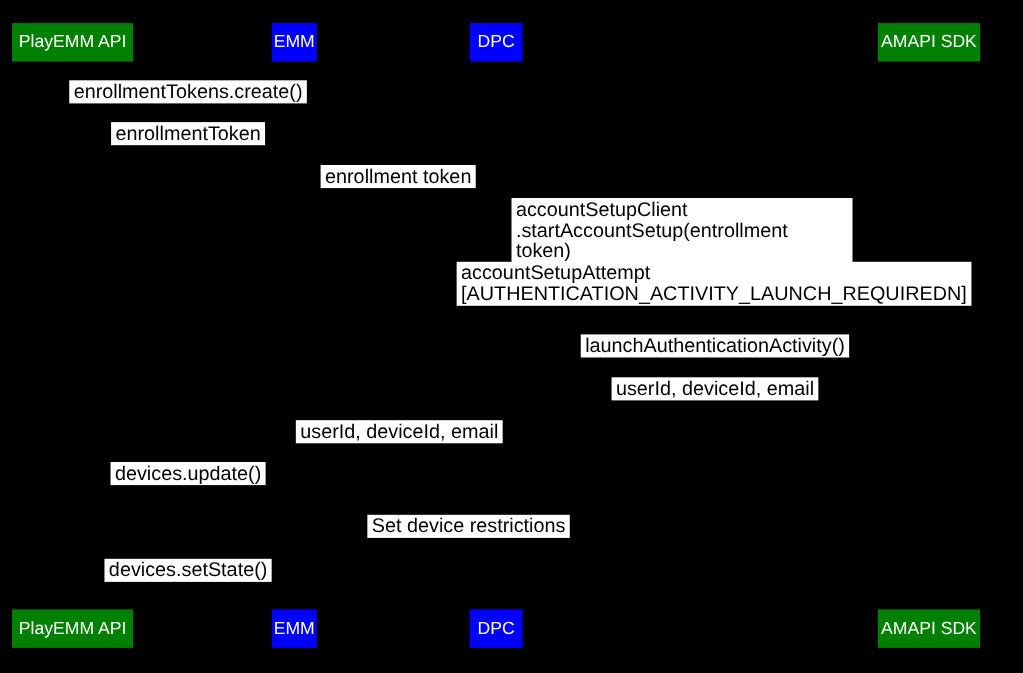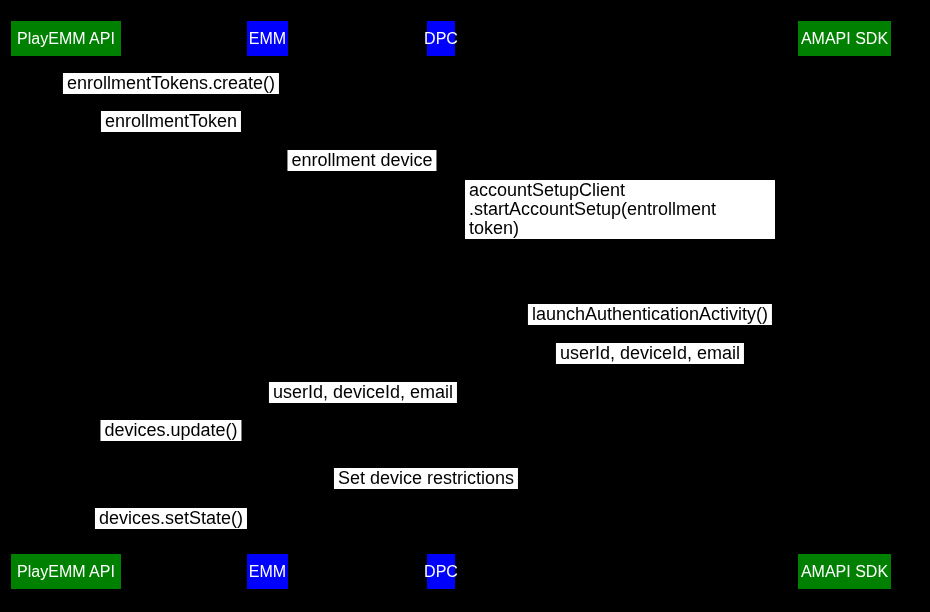--- a/index.html
+++ b/index.html
@@ -24,21 +24,21 @@
     color: var(--actor-text, #ffffff);
     font-size: 16px;
     white-space: nowrap;
   }
   .actor.green { background: var(--actor-green, #008000); }
   .actor.blue  { background: var(--actor-blue, #0000ff); }
   .row-top    { top: 21px; }
   .row-bottom { top: 554px; }
   .lane-a { left: 11px;  width: 110px; }
   .lane-b { left: 247px; width: 41px; }
-  .lane-c { left: 427px; width: 28px; }
+  .lane-c { left: 427px; width: 48px; }
   .lane-d { left: 798px; width: 93px; }
 
   .msg {
     position: absolute;
     transform: translateX(-50%);
     background: var(--msg-bg, #ffffff);
     color: var(--msg-text, #000000);
     font-size: 18px;
     line-height: 19px;
     padding: 1px 4px;
@@ -62,23 +62,25 @@
 
 <div class="stage">
 
   <div class="actor green row-top lane-a">PlayEMM API</div>
   <div class="actor blue row-top lane-b">EMM</div>
   <div class="actor blue row-top lane-c">DPC</div>
   <div class="actor green row-top lane-d">AMAPI SDK</div>
 
   <div class="msg m1">enrollmentTokens.create()</div>
   <div class="msg m2">enrollmentToken</div>
-  <div class="msg m3">enrollment device</div>
+  <div class="msg m3">enrollment token</div>
   <div class="msg m4">accountSetupClient
 .startAccountSetup(entrollment token)</div>
+  <div class="msg m5">accountSetupAttempt
+[AUTHENTICATION_ACTIVITY_LAUNCH_REQUIREDN]</div>
   <div class="msg m6">launchAuthenticationActivity()</div>
   <div class="msg m7">userId, deviceId, email</div>
   <div class="msg m8">userId, deviceId, email</div>
   <div class="msg m9">devices.update()</div>
   <div class="msg m10">Set device restrictions</div>
   <div class="msg m11">devices.setState()</div>
 
   <div class="actor green row-bottom lane-a">PlayEMM API</div>
   <div class="actor blue row-bottom lane-b">EMM</div>
   <div class="actor blue row-bottom lane-c">DPC</div>

